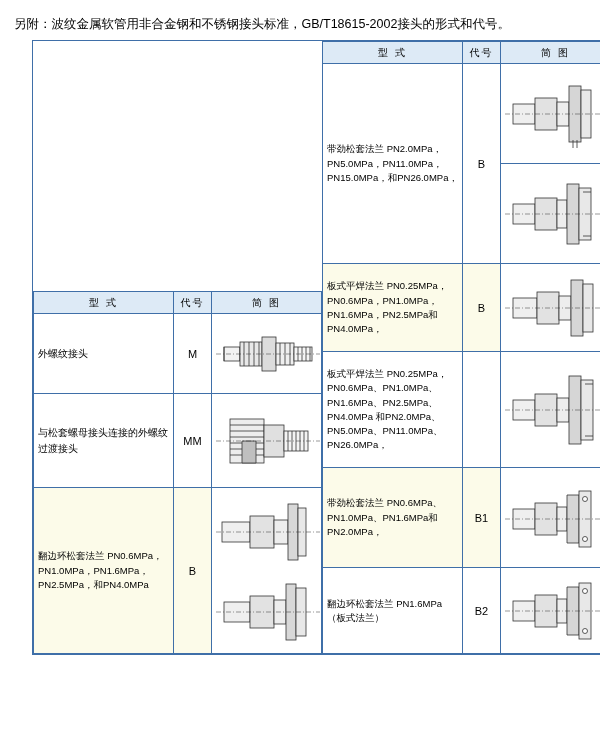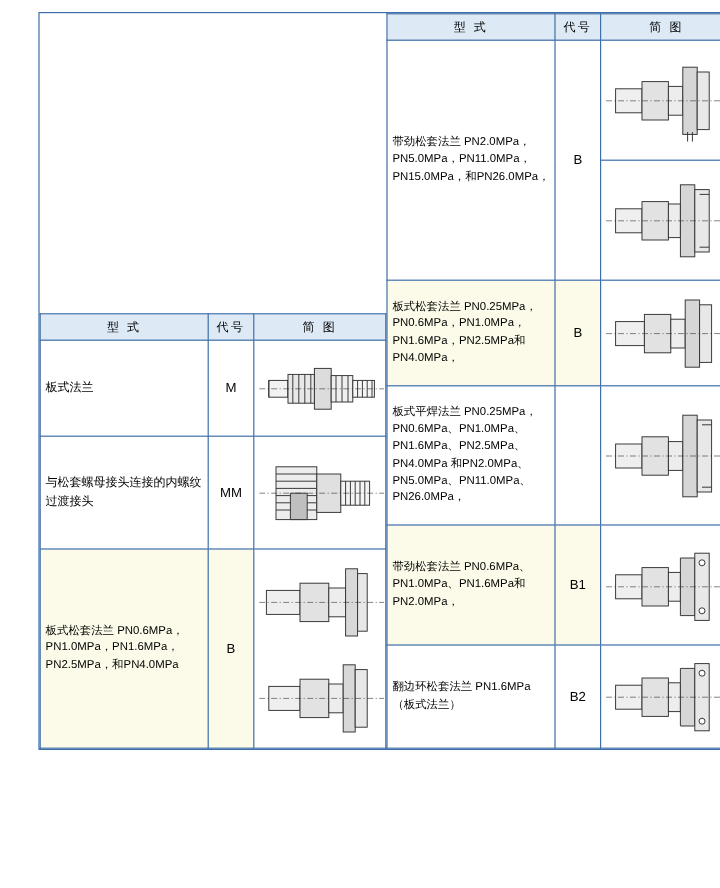--- a/index.html
+++ b/index.html
@@ -97,40 +97,41 @@
     display: block;
     font-size: 9.5px;
     line-height: 1.5;
   }
 </style>
 </head>
 <body>
 
 <div id="page">
 
+  <div class="doc-title">另附：波纹金属软管用非合金钢和不锈钢接头标准，GB/T18615-2002接头的形式和代号。</div>
 
   <div class="tables-wrap">
 
     <table class="spec left-table">
       <colgroup>
         <col class="col-type">
           <col class="col-code">
           <col class="col-fig">
       </colgroup>
       <thead>
         <tr>
           <th>型        式</th>
           <th>代号</th>
           <th>简    图</th>
         </tr>
       </thead>
       <tbody>
 
         <tr class="plain" style="height:80px;">
-          <td class="type-cell">板式法兰</td>
+          <td class="type-cell">外螺纹接头</td>
           <td class="code-cell">M</td>
           <td class="fig-cell">
             <svg class="fig" width="104" height="62" viewBox="0 0 104 62">
               <g fill="none" stroke="#333" stroke-width="0.8">
                 <rect x="8" y="24" width="16" height="14" fill="#f2f2f2"></rect>
                 <path d="M8 24 L8 38 M24 24 L24 38"></path>
                 <rect x="24" y="19" width="22" height="24" fill="#e8e8e8"></rect>
                 <path d="M28 19 L28 43 M33 19 L33 43 M38 19 L38 43 M43 19 L43 43"></path>
                 <rect x="46" y="14" width="14" height="34" fill="#dcdcdc"></rect>
                 <rect x="60" y="20" width="18" height="22" fill="#efefef"></rect>
@@ -138,42 +139,42 @@
                 <rect x="78" y="24" width="18" height="14" fill="#f5f5f5"></rect>
                 <path d="M82 24 L82 38 M86 24 L86 38 M90 24 L90 38 M94 24 L94 38"></path>
                 <path d="M0 31 L104 31" stroke-dasharray="5,2,1,2" stroke-width="0.5"></path>
               </g>
             </svg>
           </td>
         </tr>
 
 
         <tr class="plain" style="height:94px;">
-          <td class="type-cell">与松套螺母接头连接的内螺纹过渡接头</td>
+          <td class="type-cell">与松套螺母接头连接的外螺纹过渡接头</td>
           <td class="code-cell">MM</td>
           <td class="fig-cell">
             <svg class="fig" width="104" height="76" viewBox="0 0 104 76">
               <g fill="none" stroke="#333" stroke-width="0.8">
                 <rect x="14" y="16" width="34" height="44" fill="#ededed"></rect>
                 <path d="M14 22 L48 22 M14 28 L48 28 M14 34 L48 34 M14 40 L48 40 M14 46 L48 46 M14 52 L48 52"></path>
                 <rect x="48" y="22" width="20" height="32" fill="#e0e0e0"></rect>
                 <rect x="68" y="28" width="24" height="20" fill="#f4f4f4"></rect>
                 <path d="M72 28 L72 48 M76 28 L76 48 M80 28 L80 48 M84 28 L84 48 M88 28 L88 48"></path>
                 <path d="M26 38 L40 38 L40 60 L26 60 Z" fill="#bfbfbf" stroke="#333"></path>
                 <path d="M0 38 L104 38" stroke-dasharray="5,2,1,2" stroke-width="0.5"></path>
               </g>
             </svg>
           </td>
         </tr>
 
 
 
         <tr class="shade" style="height:166px;">
           <td class="type-cell">
-            <span class="note-small">板式松套法兰
+            <span class="note-small">翻边环松套法兰
 PN0.6MPa，PN1.0MPa，PN1.6MPa，PN2.5MPa，和PN4.0MPa</span>
           </td>
           <td class="code-cell">B</td>
           <td class="fig-cell">
             <svg class="fig" width="104" height="76" viewBox="0 0 104 76">
               <g fill="none" stroke="#333" stroke-width="0.8">
                 <rect x="6" y="28" width="28" height="20" fill="#efefef"></rect>
                 <rect x="34" y="22" width="24" height="32" fill="#e2e2e2"></rect>
                 <rect x="58" y="26" width="14" height="24" fill="#ededed"></rect>
                 <rect x="72" y="10" width="10" height="56" fill="#d8d8d8"></rect>
@@ -242,21 +243,21 @@
                 <rect x="74" y="14" width="12" height="52" fill="#e8e8e8"></rect>
                 <path d="M78 18 L86 18 M78 62 L86 62"></path>
                 <path d="M0 40 L104 40" stroke-dasharray="5,2,1,2" stroke-width="0.5"></path>
               </g>
             </svg>
           </td>
         </tr>
 
         <tr class="shade" style="height:88px;">
           <td class="type-cell">
-            <span class="note-small">板式松套法兰
+            <span class="note-small">板式平焊法兰
 PN0.25MPa，PN0.6MPa，PN1.0MPa，PN1.6MPa，PN2.5MPa和PN4.0MPa，</span>
           </td>
           <td class="code-cell">B</td>
           <td class="fig-cell">
             <svg class="fig" width="104" height="72" viewBox="0 0 104 72">
               <g fill="none" stroke="#333" stroke-width="0.8">
                 <rect x="8" y="26" width="24" height="20" fill="#efefef"></rect>
                 <rect x="32" y="20" width="22" height="32" fill="#e2e2e2"></rect>
                 <rect x="54" y="24" width="12" height="24" fill="#ededed"></rect>
                 <rect x="66" y="8" width="12" height="56" fill="#d6d6d6"></rect>

